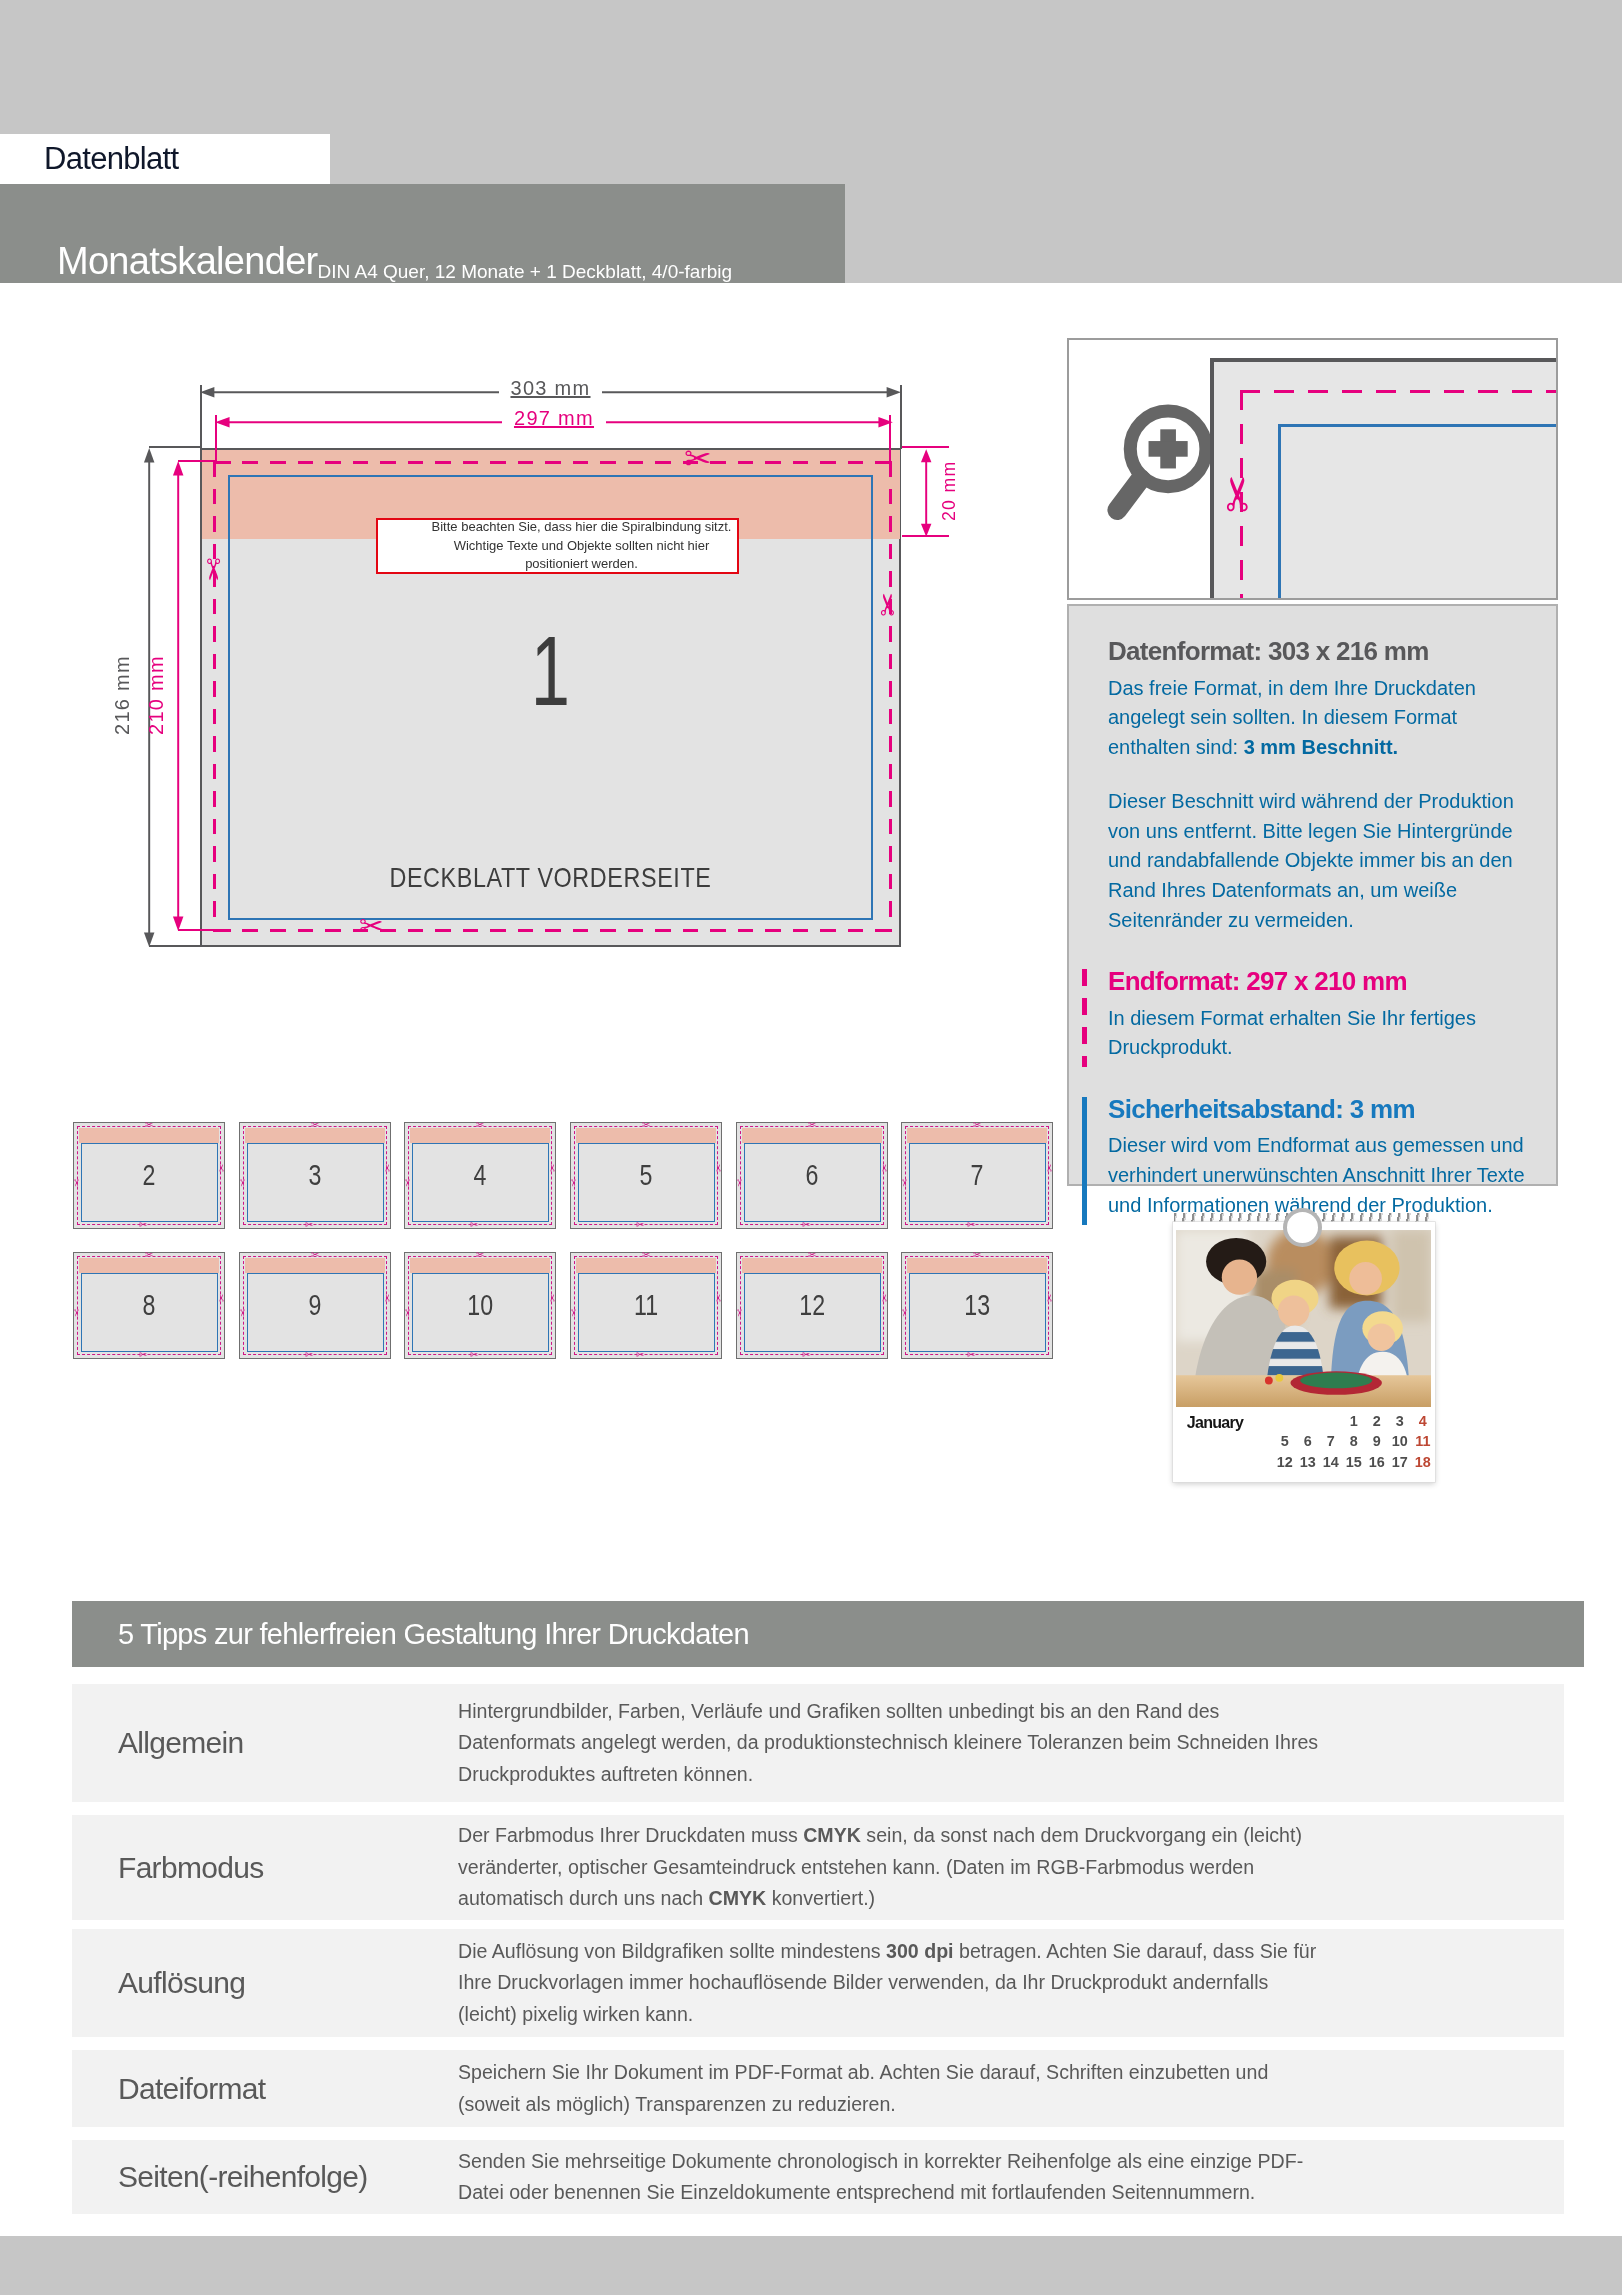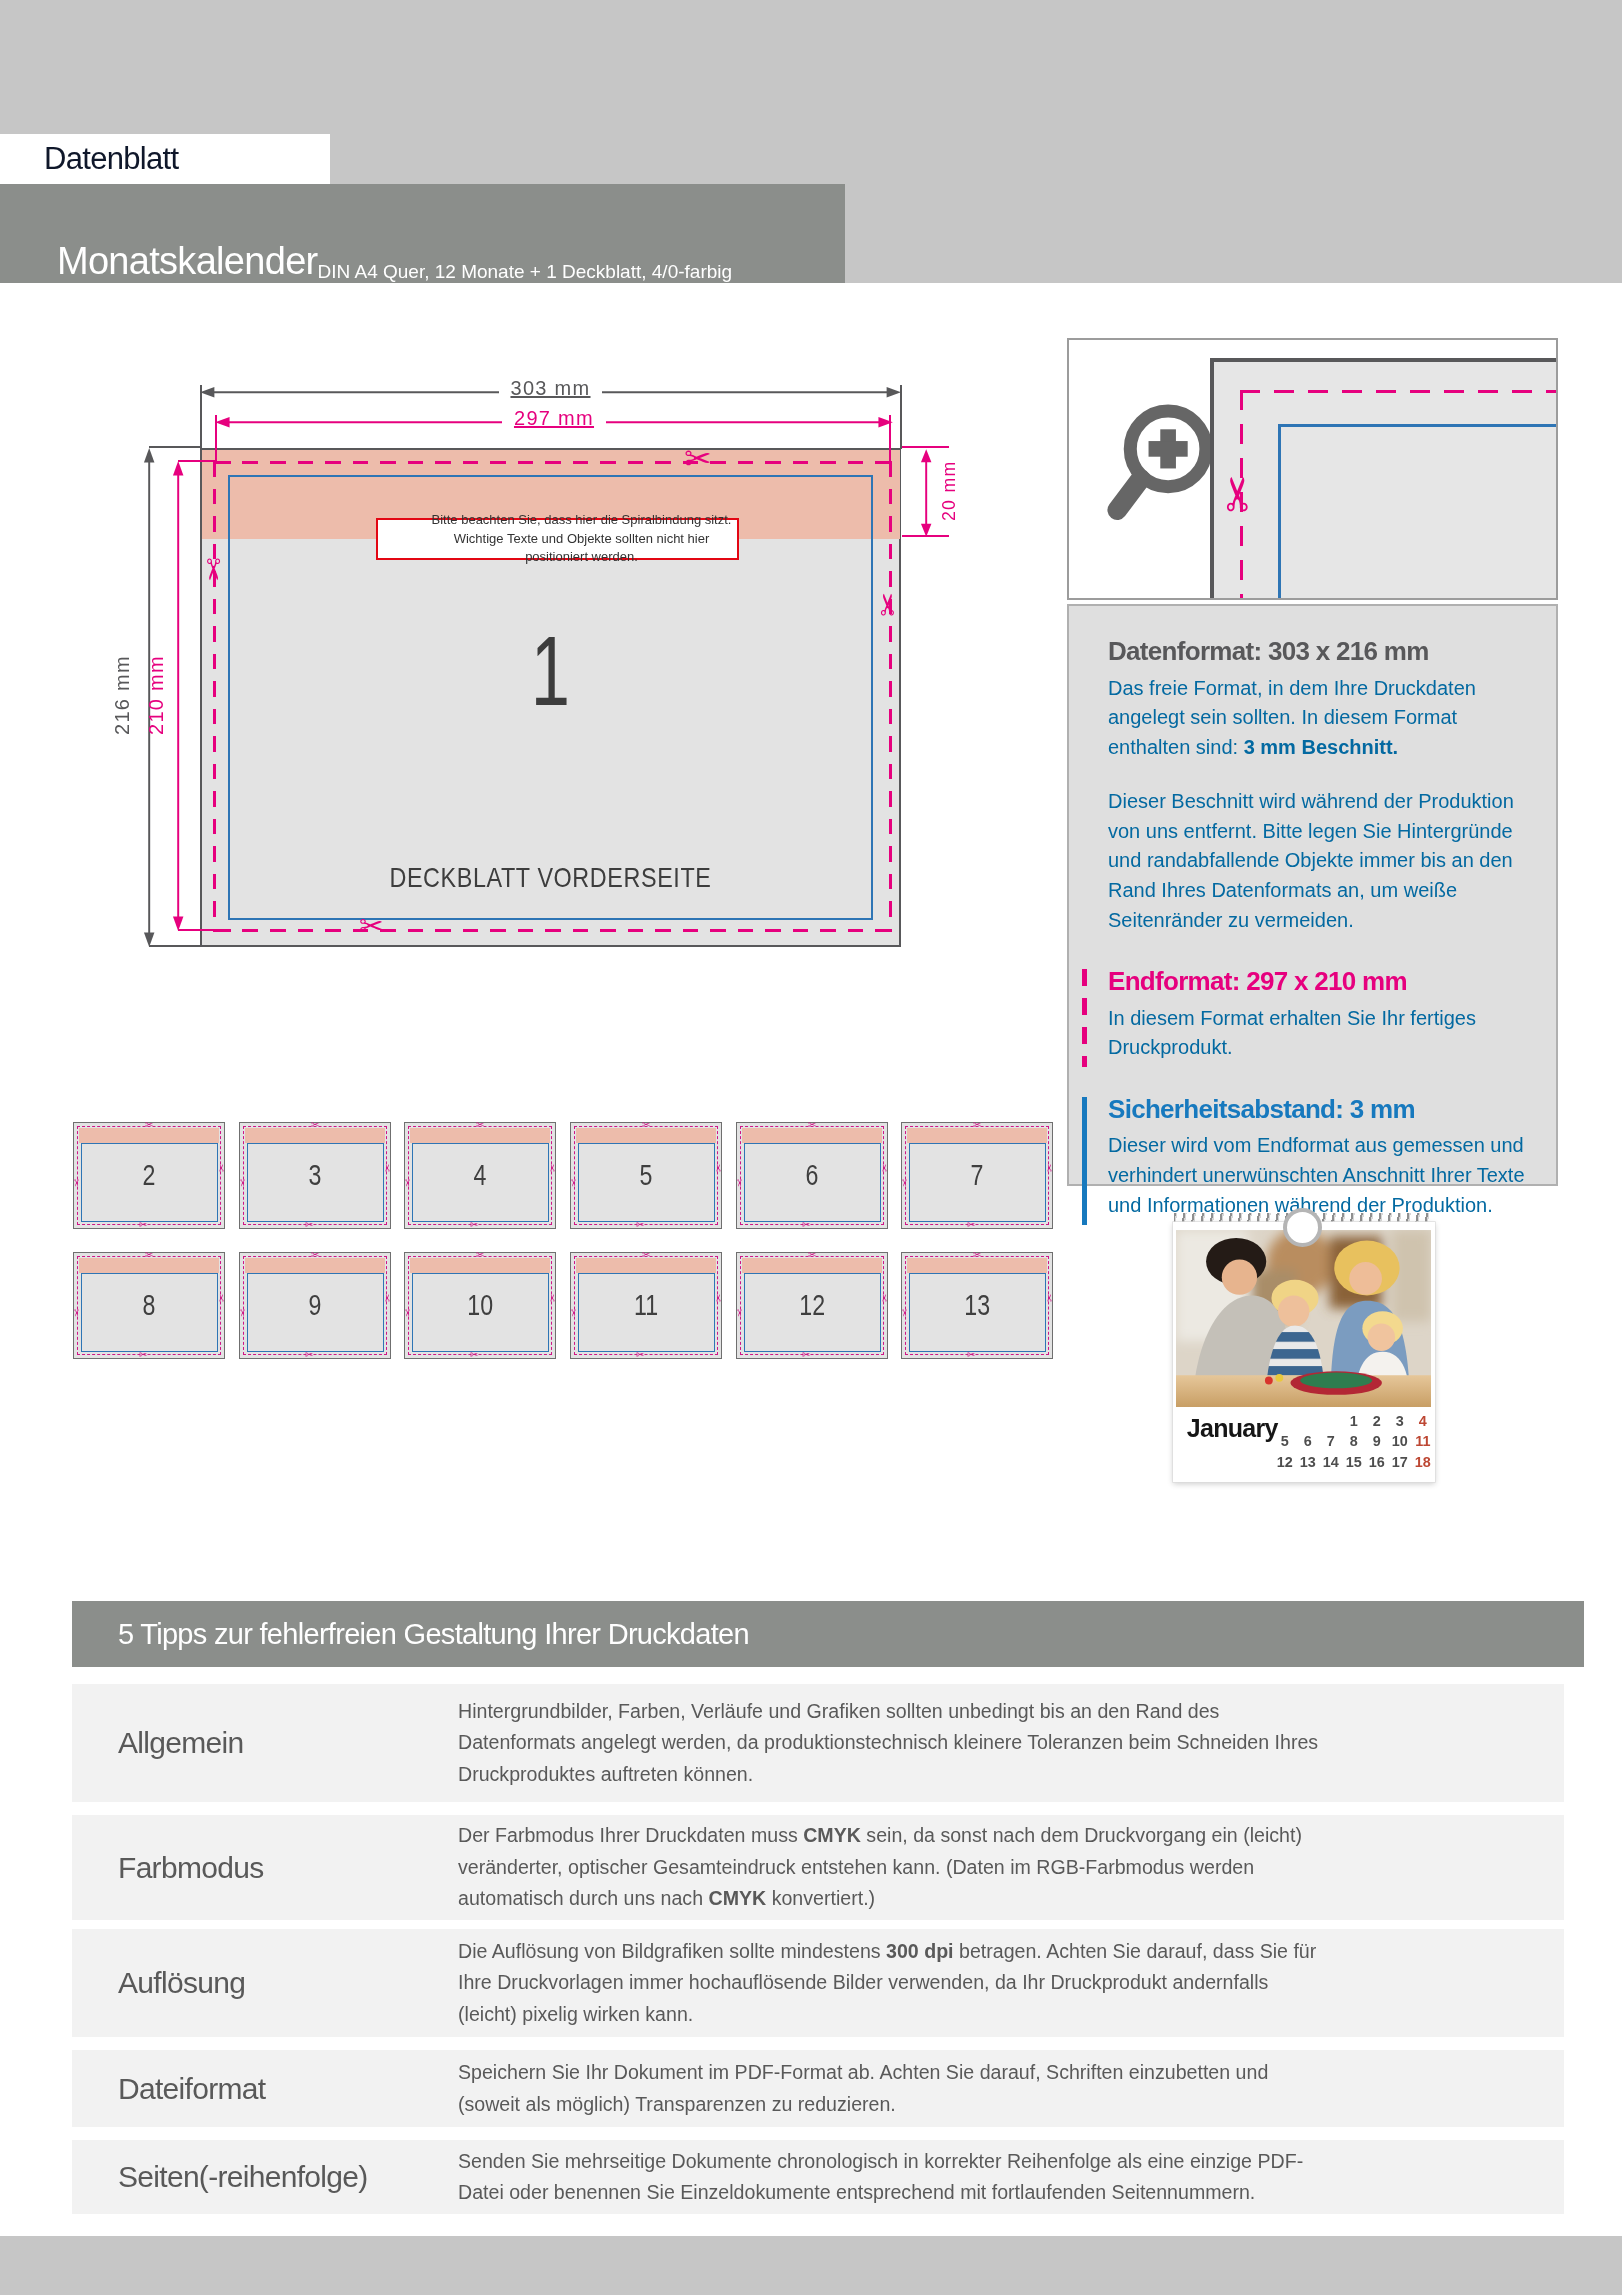--- a/index.html
+++ b/index.html
@@ -14,21 +14,21 @@
   .banner{position:absolute;left:0;top:184px;width:845px;height:99px;background:#8b8e8b;display:flex;flex-direction:row;justify-content:center;align-items:flex-end;padding-right:56px;box-sizing:border-box;}
   .banner-title{font-size:38px;color:#ffffff;letter-spacing:-0.7px;}
   .banner-subtitle{font-size:19px;color:#ffffff;margin-top:7.9px;}
 
   
   .sheet{position:absolute;left:200px;top:448px;width:701px;height:499px;background:#e3e3e3;border:2px solid #58585a;box-sizing:border-box;}
   .salmon{position:absolute;left:202px;top:450px;width:698px;height:89px;background:#edbcab;}
   .dash-h{position:absolute;height:2.6px;background:repeating-linear-gradient(90deg,#e6007e 0 15.7px,transparent 15.7px 27.5px);}
   .dash-v{position:absolute;width:2.6px;background:repeating-linear-gradient(180deg,#e6007e 0 15.7px,transparent 15.7px 27.5px);}
   .safety{position:absolute;left:228px;top:475px;width:645px;height:445px;border:2px solid #2e75b5;box-sizing:border-box;}
-  .warnbox{position:absolute;left:376px;top:518px;width:363px;height:42px;background:#ffffff;border:2px solid #e30613;box-sizing:border-box;display:flex;flex-direction:column;justify-content:center;text-align:center;padding-left:48px;}
+  .warnbox{position:absolute;left:376px;top:518px;width:363px;height:56px;background:#ffffff;border:2px solid #e30613;box-sizing:border-box;display:flex;flex-direction:column;justify-content:center;text-align:center;padding-left:48px;}
   .warnbox span{font-size:13px;color:#333;line-height:1.45;}
   .pageno{position:absolute;left:200px;top:615px;width:701px;text-align:center;font-size:98px;color:#3d3d3d;}
   .pageno span{display:inline-block;transform:scaleX(.72);}
   .pagelabel{position:absolute;left:200px;top:862px;width:701px;text-align:center;font-size:27.5px;color:#3d3d3d;}
   .pagelabel span{display:inline-block;transform:scaleX(.85);letter-spacing:0.7px;}
 
   .tick{position:absolute;background:#58585a;}
   .tick-m{position:absolute;background:#e6007e;}
   .dim-label{position:absolute;text-align:center;font-size:20px;letter-spacing:1.3px;}
   .dim-label .bgw{background:#fff;padding:0 11.8px;display:inline-block;text-decoration:underline;}
@@ -73,21 +73,21 @@
   .ts-right{right:-2px;top:38%;transform:rotate(-90deg);}
   .scis::before,.tscis::before{content:"\2702";}
 
   
   .calendar{position:absolute;left:1173px;top:1208px;width:262px;height:275px;}
   .coils{position:absolute;left:1.3px;top:5.2px;width:259px;height:22px;background:repeating-linear-gradient(100deg,#8f8f8f 0 2px,#d7d7d7 2px 3.3px,transparent 3.3px 9.2px);}
   .hole{position:absolute;left:110px;top:0;width:39px;height:39px;border-radius:50%;background:#ffffff;border:4.6px solid #b5b5b5;box-sizing:border-box;z-index:3;}
   .calpage{position:absolute;left:0;top:14.4px;width:262px;height:260px;background:#ffffff;box-shadow:0 0 0 0.7px #dcdcdc,0 2px 5.9px rgba(0,0,0,.2);}
   .photo{position:absolute;left:3.3px;top:7.2px;width:255px;height:178px;overflow:hidden;}
   .calstrip{position:absolute;left:3.3px;top:185px;width:255px;height:68px;background:#fff;}
-  .jan{position:absolute;left:10.5px;top:6.5px;font-size:25px;font-weight:bold;color:#161616;letter-spacing:-0.7px;}
+  .jan{position:absolute;left:10.5px;top:6.5px;font-size:16px;font-weight:bold;color:#161616;letter-spacing:-0.7px;}
   .cal-row{position:absolute;left:97px;display:grid;grid-template-columns:repeat(7,23px);font-size:14.4px;font-weight:bold;color:#4e4e4e;text-align:center;}
   .cr1{top:5.2px;} .cr2{top:26px;} .cr3{top:47px;}
   .sun{color:#bd4733;}
 
   
   .tips-banner{position:absolute;left:72px;top:1601px;width:1512px;height:66px;background:#8b8e8b;display:flex;align-items:center;}
   .tips-banner span{color:#fff;font-size:29px;padding-left:46px;letter-spacing:-0.7px;}
   .tip-row{position:absolute;left:72px;width:1492px;background:#f2f2f2;display:flex;align-items:center;}
   .tip-label{flex:0 0 386px;padding-left:46px;font-size:30px;color:#595959;letter-spacing:-0.7px;box-sizing:border-box;}
   .tip-text{width:870px;font-size:19.6px;line-height:1.6;color:#595959;}

